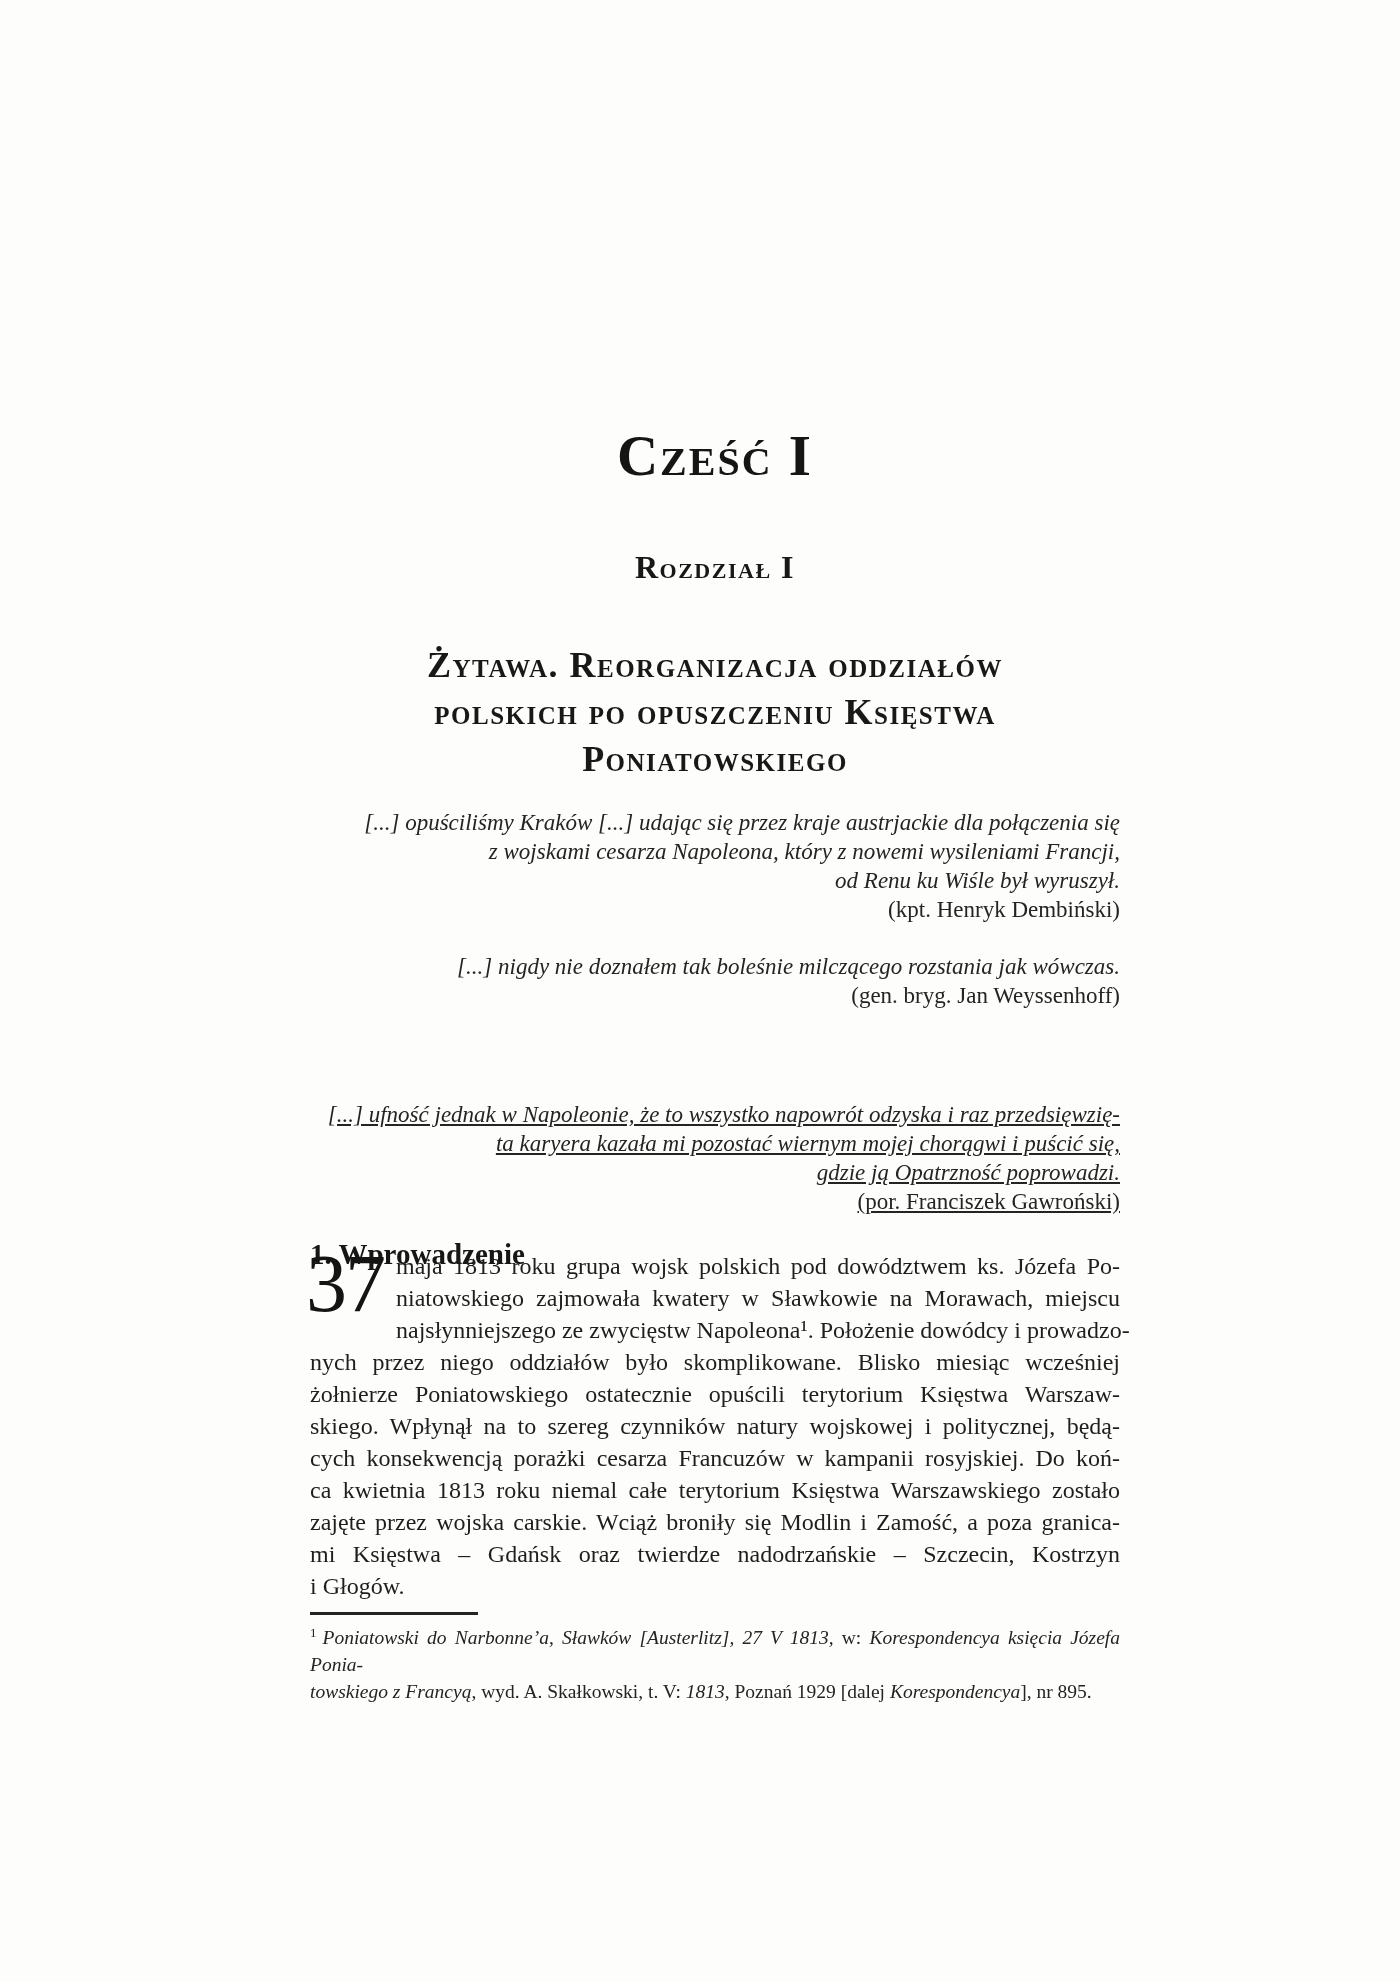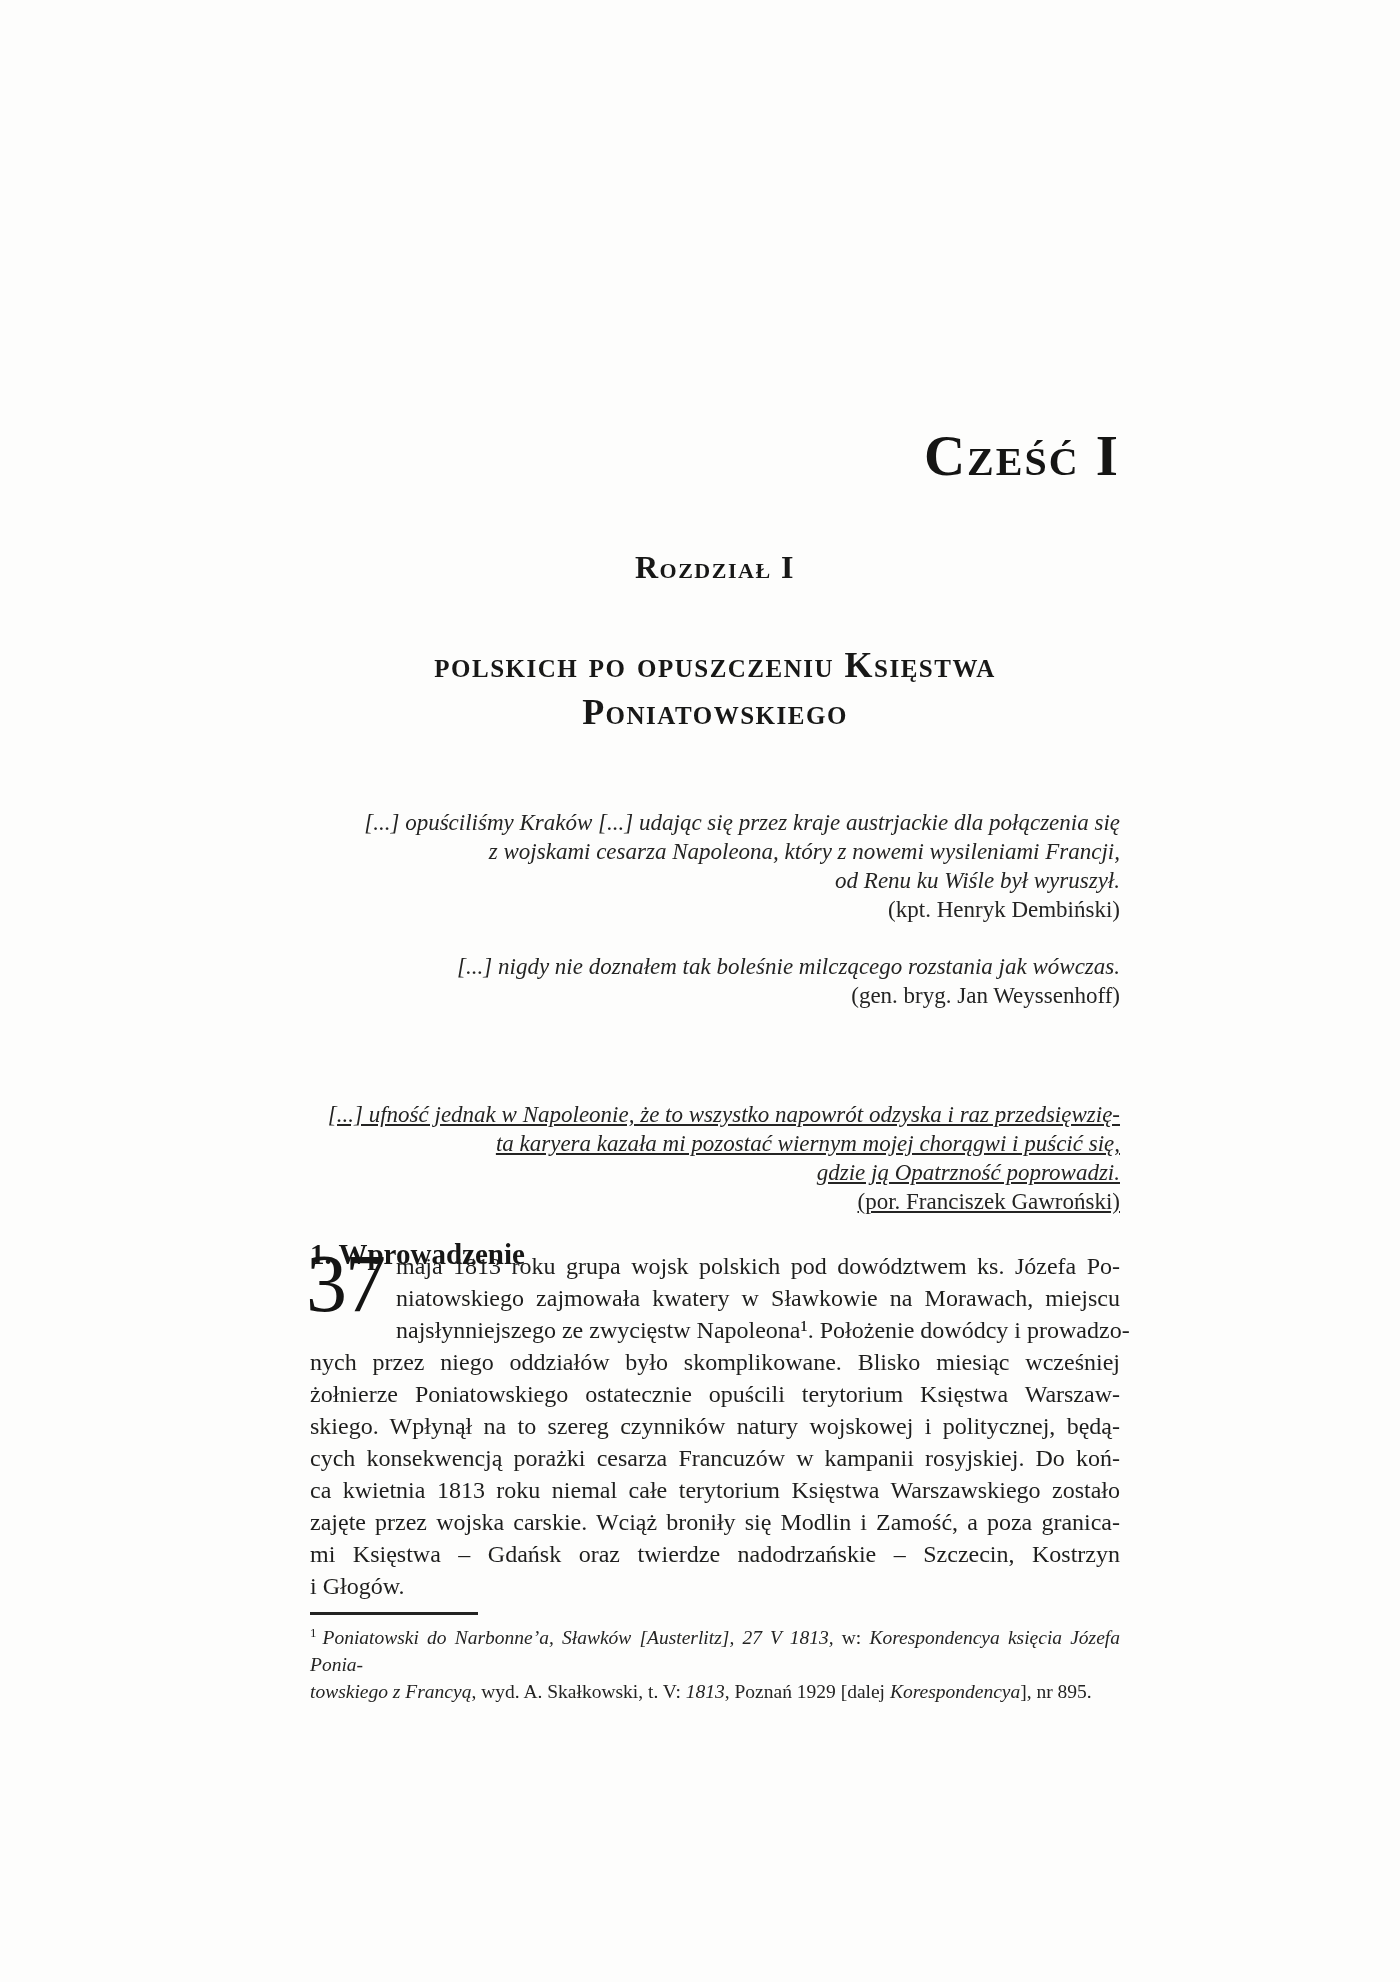--- a/index.html
+++ b/index.html
@@ -22,21 +22,21 @@
     left: 310px;
     width: 810px;
     top: 0;
   }
   
   .part-heading {
     position: absolute;
     top: 385px;
     left: 0;
     width: 100%;
-    text-align: right;
+    text-align: center;
     font-variant: small-caps;
     font-weight: bold;
     font-size: 57px;
     letter-spacing: 2px;
     color: #151514;
   }
   .chapter-heading {
     position: absolute;
     top: 522px;
     left: 0;
@@ -152,20 +152,21 @@
 <body>
 
 <div class="page">
   <div class="content">
 
     <h1 class="part-heading">Cześć I</h1>
 
     <h2 class="chapter-heading">Rozdział I</h2>
 
     <h3 class="chapter-title">
+      <div>Żytawa. Reorganizacja oddziałów</div>
       <div>polskich po opuszczeniu Księstwa</div>
       <div>Poniatowskiego</div>
     </h3>
 
     <div class="quote quote-1">
       <div class="q-line">[...] opuściliśmy Kraków [...] udając się przez kraje austrjackie dla połączenia się</div>
       <div class="q-line">z wojskami cesarza Napoleona, który z nowemi wysileniami Francji,</div>
       <div class="q-line">od Renu ku Wiśle był wyruszył.</div>
       <div class="q-attr">(kpt. Henryk Dembiński)</div>
     </div>

